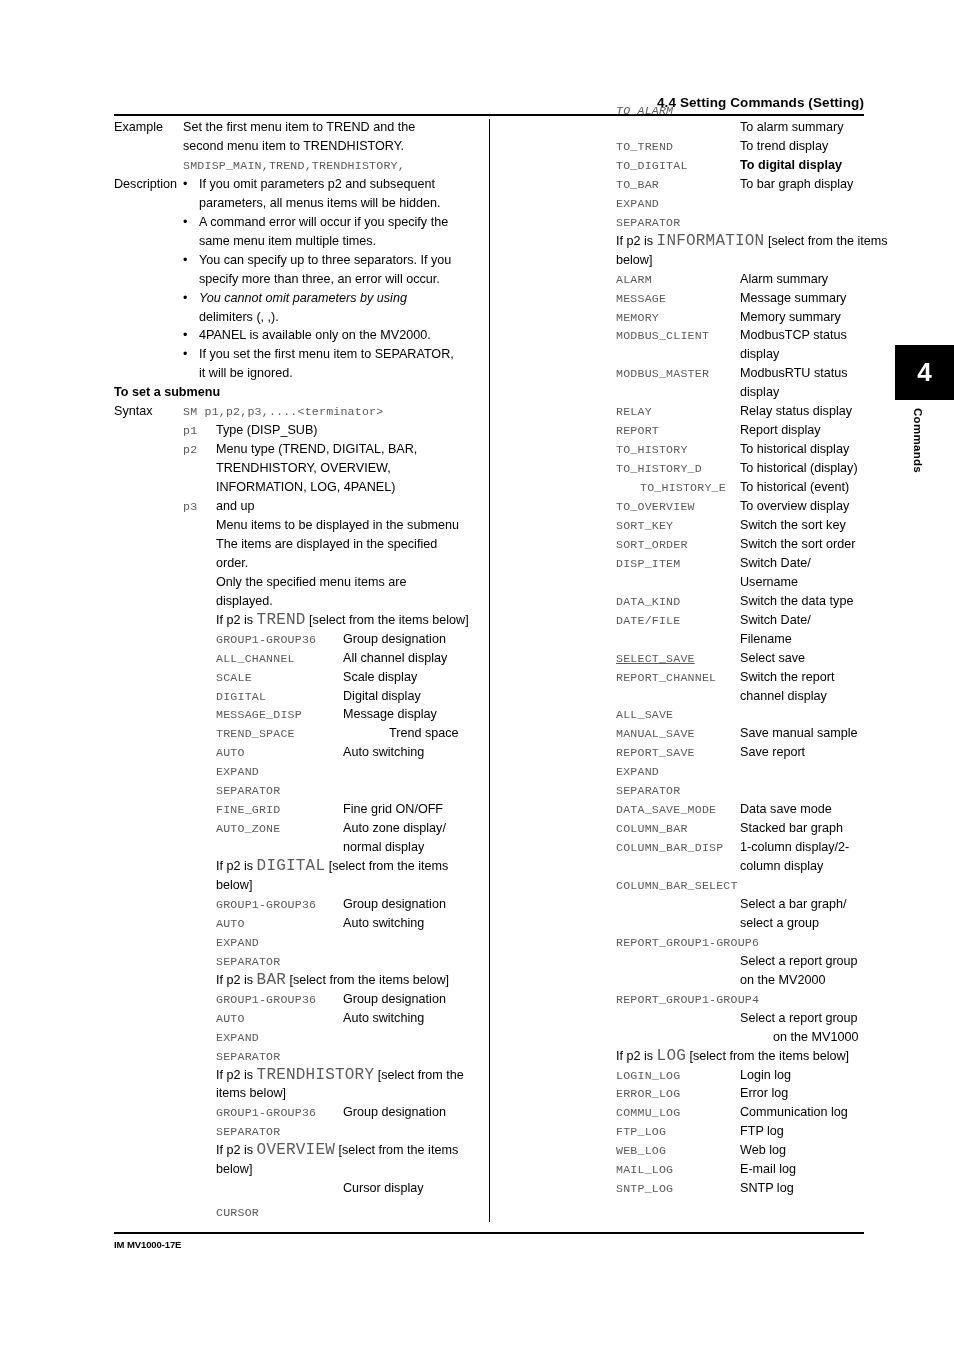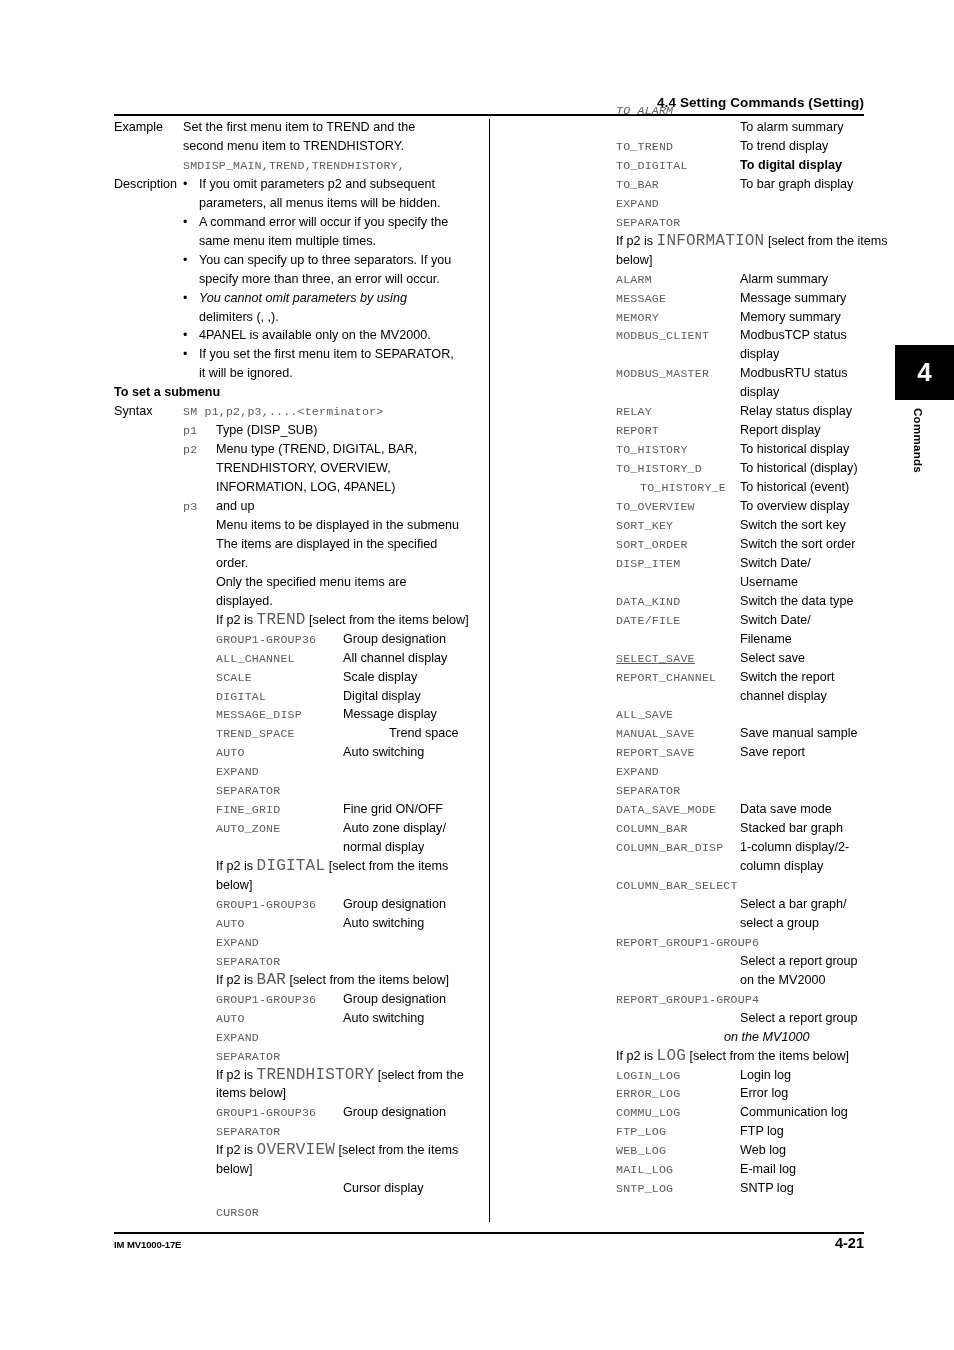--- a/index.html
+++ b/index.html
@@ -141,21 +141,20 @@
 
   <div class="col-divider"></div>
 
   <div class="chap-tab">
     <div class="chap-num">4</div>
   </div>
   <div class="chap-label">Commands</div>
 
   <div class="footer-rule"></div>
   <div class="footer-left">IM MV1000-17E</div>
-  <div class="footer-right">4-21</div>
 
   <div id="left-col" class="col">
       <div class="ln" style="left: 114px; top: 121px;">Example</div>
       <div class="ln" style="left: 183px; top: 121px;">Set the first menu item to TREND and the</div>
       <div class="ln" style="left: 183px; top: 139.95px;">second menu item to TRENDHISTORY.</div>
       <div class="ln mono" style="left: 183px; top: 158.9px;">SMDISP_MAIN,TREND,TRENDHISTORY,</div>
       <div class="ln" style="left: 114px; top: 177.85px;">Description</div>
       <div class="ln" style="left: 183px; top: 177.85px;">•</div>
       <div class="ln" style="left: 199px; top: 177.85px;">If you omit parameters p2 and subsequent</div>
       <div class="ln" style="left: 199px; top: 196.8px;">parameters, all menus items will be hidden.</div>
@@ -305,21 +304,21 @@
       <div class="ln" style="left: 740px; top: 841.1px;">1-column display/2-</div>
       <div class="ln" style="left: 740px; top: 860.05px;">column display</div>
       <div class="ln mono" style="left: 616px; top: 879px;">COLUMN_BAR_SELECT</div>
       <div class="ln" style="left: 740px; top: 897.95px;">Select a bar graph/</div>
       <div class="ln" style="left: 740px; top: 916.9px;">select a group</div>
       <div class="ln mono" style="left: 616px; top: 935.85px;">REPORT_GROUP1-GROUP6</div>
       <div class="ln" style="left: 740px; top: 954.8px;">Select a report group</div>
       <div class="ln" style="left: 740px; top: 973.75px;">on the MV2000</div>
       <div class="ln mono" style="left: 616px; top: 992.7px;">REPORT_GROUP1-GROUP4</div>
       <div class="ln" style="left: 740px; top: 1011.65px;">Select a report group</div>
-      <div class="ln" style="left: 724px; top: 1030.6px; font-style: italic;">on the MV1000</div>
+      <div class="ln" style="left: 773px; top: 1030.6px;">on the MV1000</div>
       <div class="ln mixed" style="left: 616px; top: 1049.55px;">If p2 is <span class="m">LOG</span> [select from the items below]</div>
       <div class="ln mono" style="left: 616px; top: 1068.5px; text-align: center;">LOGIN_LOG</div>
       <div class="ln" style="left: 740px; top: 1068.5px;">Login log</div>
       <div class="ln mono" style="left: 616px; top: 1087.45px;">ERROR_LOG</div>
       <div class="ln" style="left: 740px; top: 1087.45px;">Error log</div>
       <div class="ln mono" style="left: 616px; top: 1106.4px;">COMMU_LOG</div>
       <div class="ln" style="left: 740px; top: 1106.4px;">Communication log</div>
       <div class="ln mono" style="left: 616px; top: 1125.35px;">FTP_LOG</div>
       <div class="ln" style="left: 740px; top: 1125.35px;">FTP log</div>
       <div class="ln mono" style="left: 616px; top: 1144.3px;">WEB_LOG</div>

